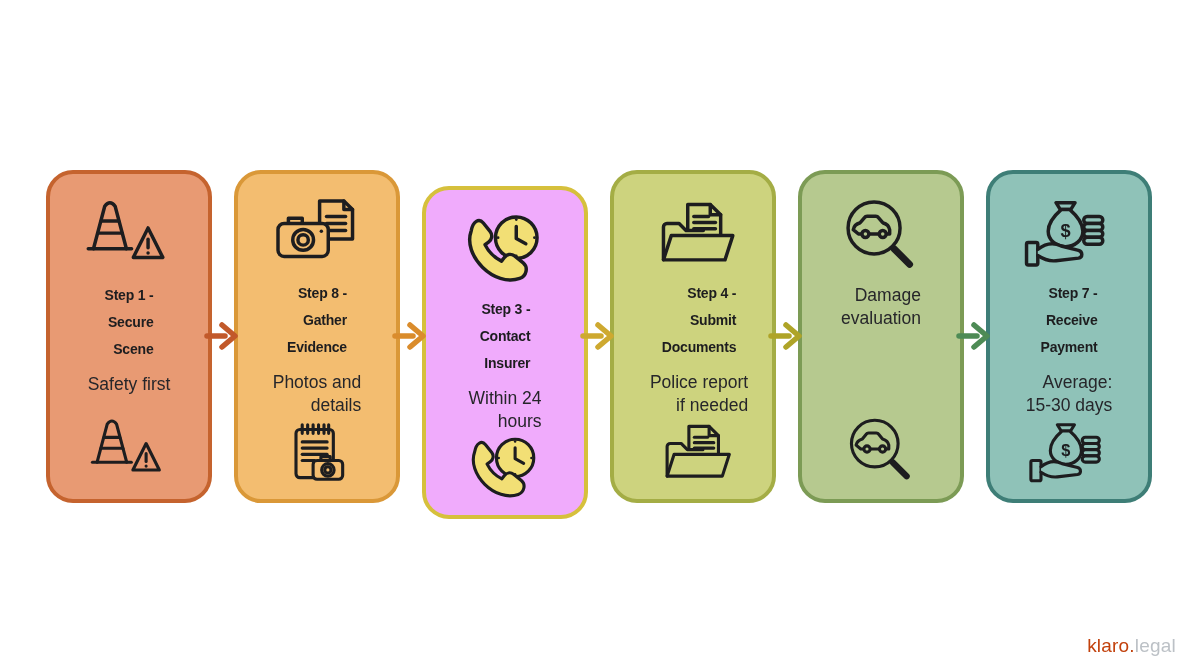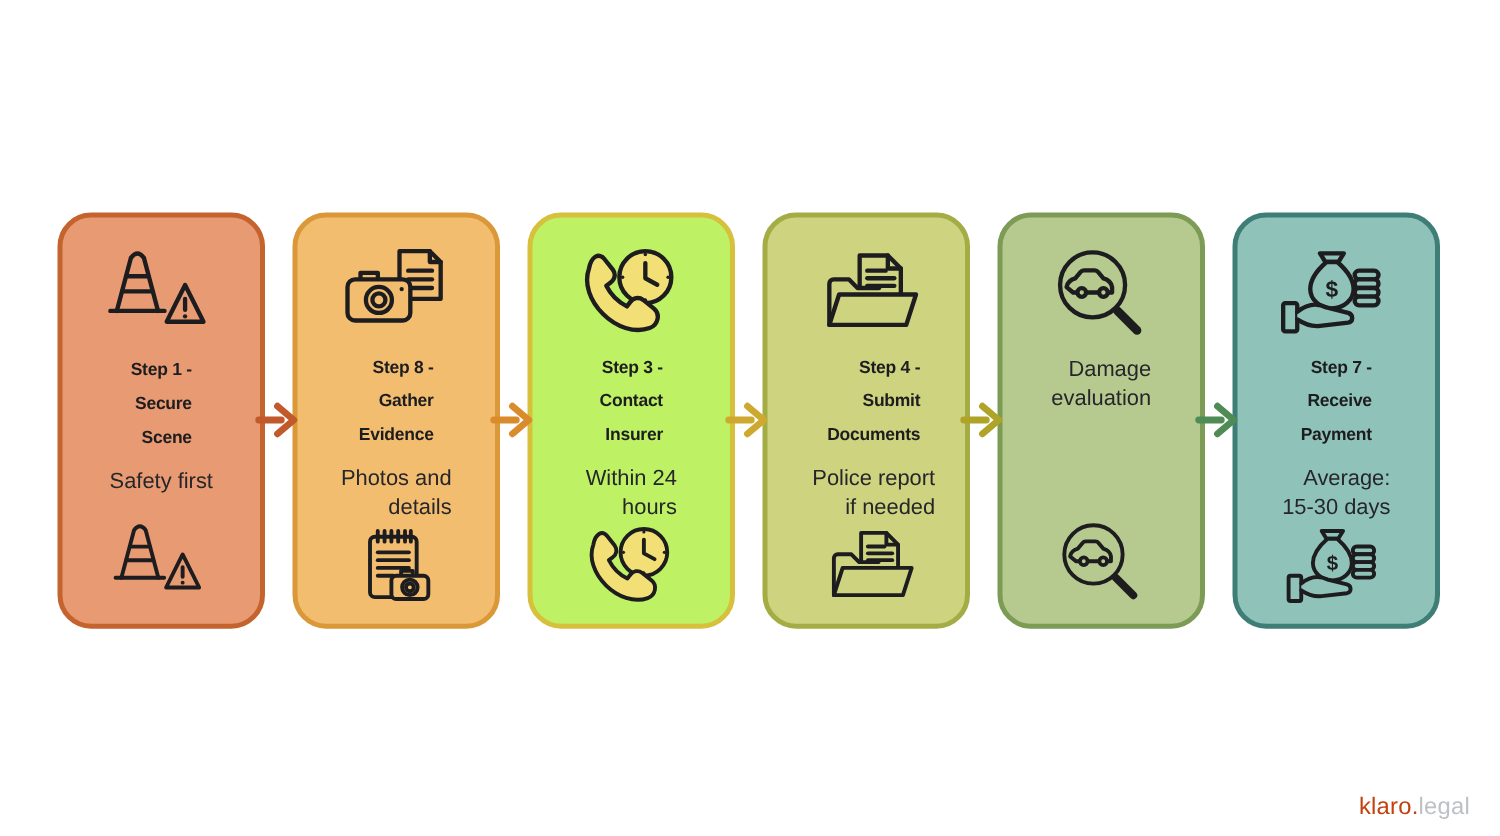--- a/index.html
+++ b/index.html
@@ -102,21 +102,21 @@
             <circle cx="69" cy="68" r="4"></circle>
           </svg>
         </div>
       </div>
       <div class="arrow-box">
         <svg viewBox="0 0 40 30" fill="none" stroke="#DA8C2C" stroke-width="5.5" stroke-linecap="round" stroke-linejoin="round">
           <path d="M2 15 H20"></path>
           <path d="M17 4 L30 15 L17 26"></path>
         </svg>
       </div>
-      <div class="step-card" style="background: #bef264; border-color: rgb(214, 192, 60);">
+      <div class="step-card" style="background: #f0abfc; border-color: rgb(214, 192, 60); margin-top: 16px;">
         <div class="icon top">
           <svg viewBox="0 0 110 90" fill="none" stroke="#1d1d1f" stroke-width="4" stroke-linecap="round" stroke-linejoin="round">
             <circle cx="68" cy="32" r="24" fill="#F2DF75"></circle>
             <path d="M68 19 V33 L79 39"></path>
             <circle cx="68" cy="11" r="1.6" fill="#1d1d1f" stroke="none"></circle>
             <circle cx="89" cy="32" r="1.6" fill="#1d1d1f" stroke="none"></circle>
             <circle cx="68" cy="53" r="1.6" fill="#1d1d1f" stroke="none"></circle>
             <circle cx="47" cy="32" r="1.6" fill="#1d1d1f" stroke="none"></circle>
             <path d="M16 24 c-5 14 1 30 13 42 c12 12 29 18 43 13 c8 -3 10 -13 4 -18 l-10 -8 c-4 -3 -9 -2 -12 2 l-3 4 c-8 -4 -15 -11 -19 -19 l4 -3 c4 -3 5 -8 2 -12 l-8 -10 c-5 -6 -12 -2 -14 9 z" fill="#F2DF75"></path>
           </svg>

